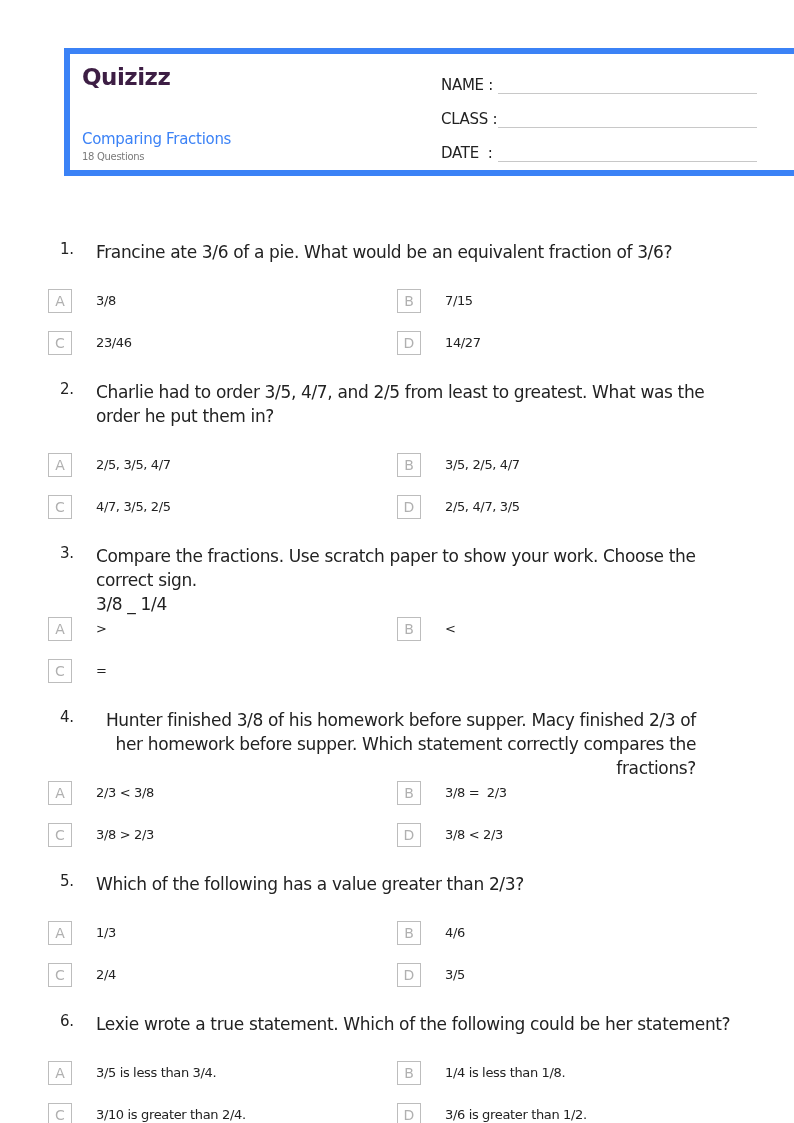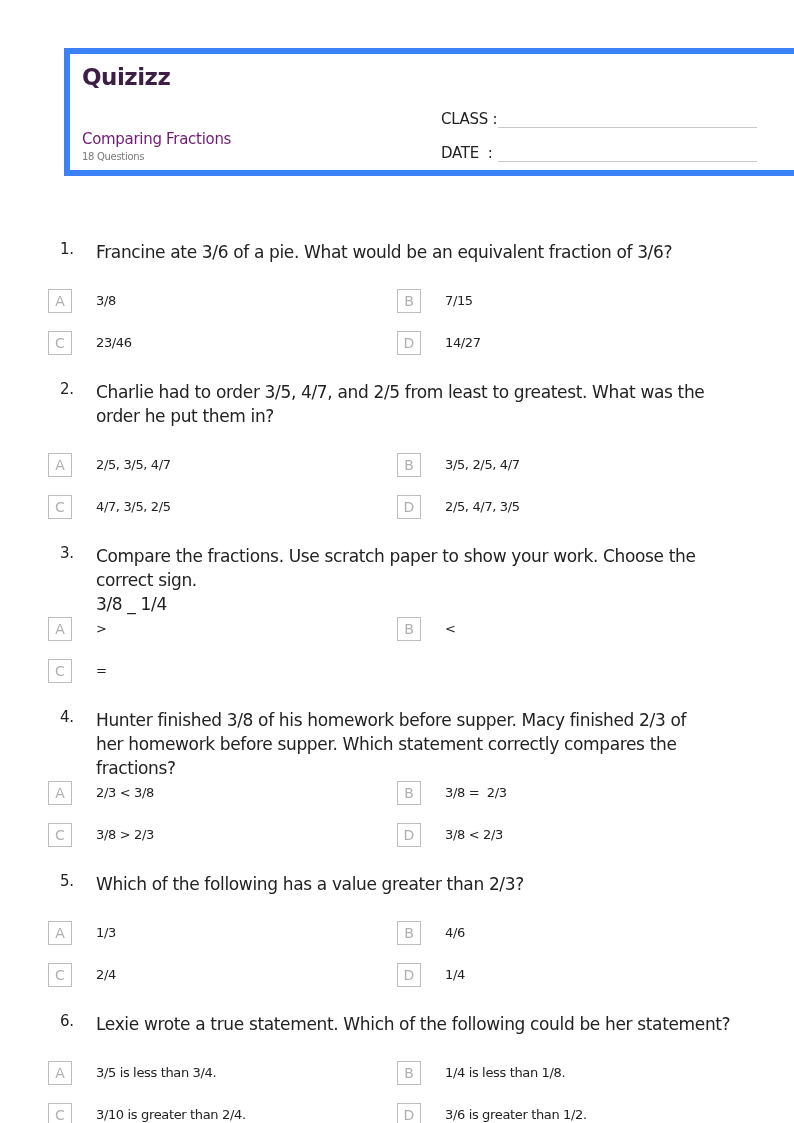--- a/index.html
+++ b/index.html
@@ -9,21 +9,21 @@
   .header-box {
     position: absolute; left: 64px; top: 48px; width: 793px; height: 128px;
     border: 6px solid #3b82f6;
   }
   .logo {
     position: absolute; left: 12px; top: 10px;
     font-family: "DejaVu Sans", sans-serif; font-weight: bold;
     font-size: 23px; letter-spacing: -0.5px; color: #3d1e44;
   }
   .worksheet-title {
-    position: absolute; left: 12px; top: 76px; font-size: 15px; color: #701a75;
+    position: absolute; left: 12px; top: 76px; font-size: 15px; color: #3b82f6;
     letter-spacing: -0.3px;
   }
   .question-count {
     position: absolute; left: 12px; top: 97px; font-size: 10px; color: #7a7a7a;
     letter-spacing: -0.3px;
   }
   .field-row {
     position: absolute; left: 371px; width: 316px; height: 24px;
     display: flex; align-items: flex-end;
   }
@@ -58,20 +58,24 @@
   .col-b { left: 397px; }
 </style>
 </head>
 <body>
 
 <div class="header-box">
   <div class="logo">Quizizz</div>
   <div class="worksheet-title">Comparing Fractions</div>
   <div class="question-count">18 Questions</div>
 
+  <div class="field-row" style="top:16px;">
+    <span class="field-label">NAME :</span>
+    <span class="field-line"></span>
+  </div>
   <div class="field-row" style="top:50px;align-items:flex-end;">
     <span class="field-label">CLASS :</span>
     <span class="field-line"></span>
   </div>
   <div class="field-row" style="top:84px;">
     <span class="field-label" style="white-space:pre;">DATE  :</span>
     <span class="field-line"></span>
   </div>
 </div>
 
@@ -132,21 +136,21 @@
     <span class="opt-text">&lt;</span>
   </div>
   <div class="option col-a" style="top:115px;">
     <span class="opt-letter">C</span>
     <span class="opt-text">=</span>
   </div>
 </div>
 
 <div class="question" style="top:708px;">
   <span class="q-num">4.</span>
-  <span class="q-text" style="width:600px;">Hunter finished 3/8 of his homework before supper.  Macy finished 2/3 of her homework before supper.  Which statement correctly compares the fractions?</span>
+  <span class="q-text" style="width:600px;text-align:right;">Hunter finished 3/8 of his homework before supper.  Macy finished 2/3 of her homework before supper.  Which statement correctly compares the fractions?</span>
   <div class="option col-a" style="top:73px;">
     <span class="opt-letter">A</span>
     <span class="opt-text">2/3 &lt; 3/8</span>
   </div>
   <div class="option col-b" style="top:73px;">
     <span class="opt-letter">B</span>
     <span class="opt-text" style="white-space:pre;">3/8 =  2/3</span>
   </div>
   <div class="option col-a" style="top:115px;">
     <span class="opt-letter">C</span>
@@ -168,21 +172,21 @@
   <div class="option col-b" style="top:49px;">
     <span class="opt-letter">B</span>
     <span class="opt-text">4/6</span>
   </div>
   <div class="option col-a" style="top:91px;">
     <span class="opt-letter">C</span>
     <span class="opt-text">2/4</span>
   </div>
   <div class="option col-b" style="top:91px;">
     <span class="opt-letter">D</span>
-    <span class="opt-text">1/4</span>
+    <span class="opt-text">3/5</span>
   </div>
 </div>
 
 <div class="question" style="top:1012px;">
   <span class="q-num">6.</span>
   <span class="q-text">Lexie wrote a true statement.  Which of the following could be her statement?</span>
   <div class="option col-a" style="top:49px;">
     <span class="opt-letter">A</span>
     <span class="opt-text">3/5 is less than 3/4.</span>
   </div>

